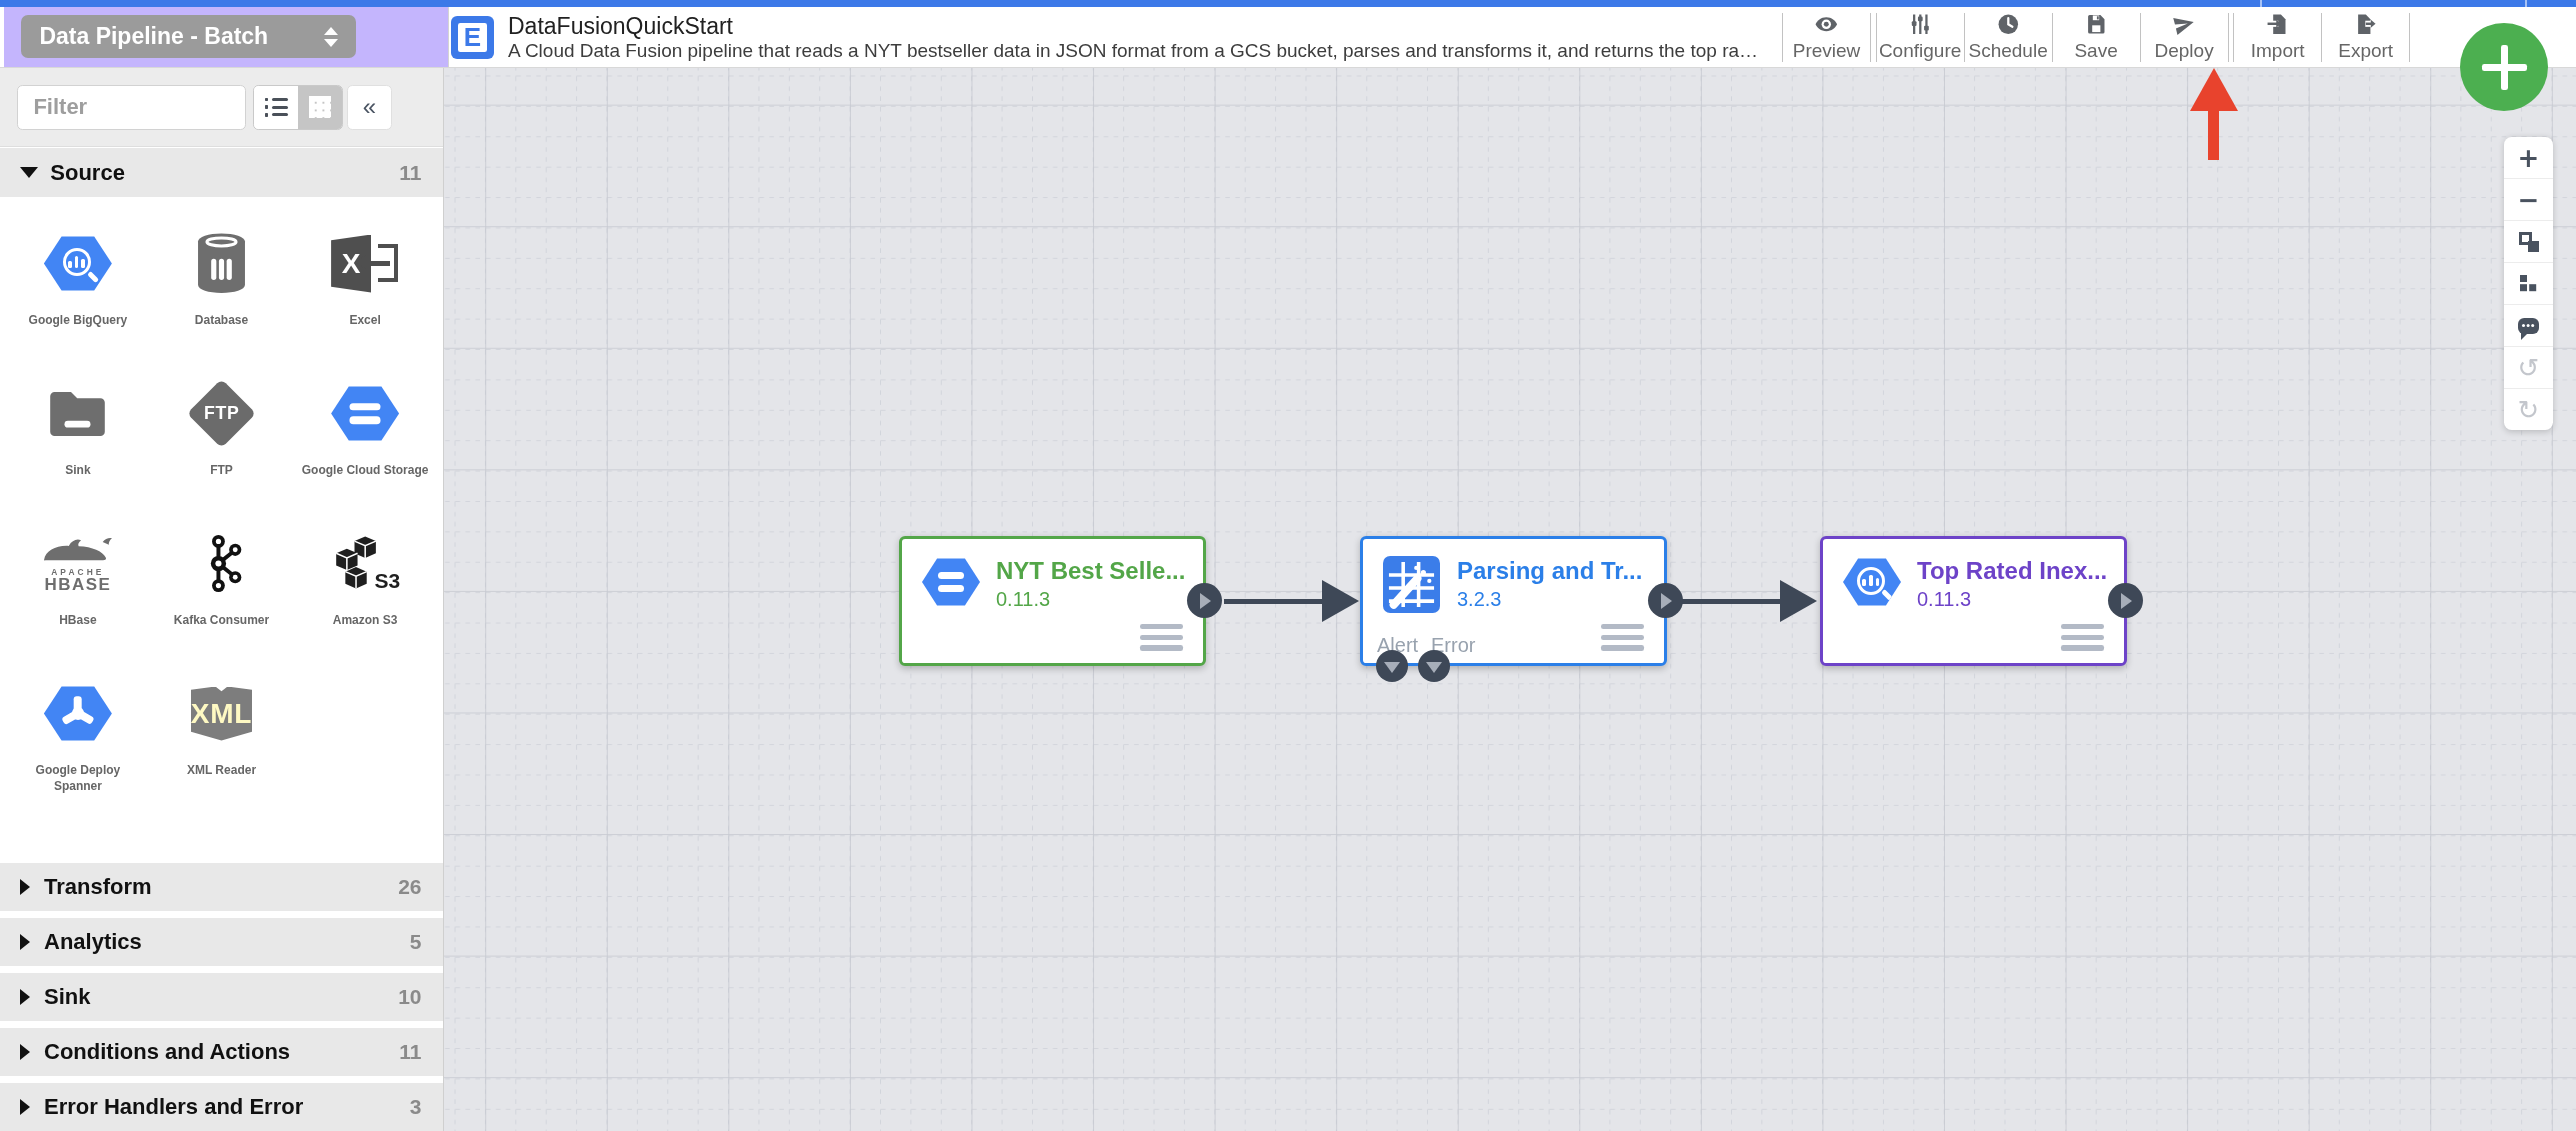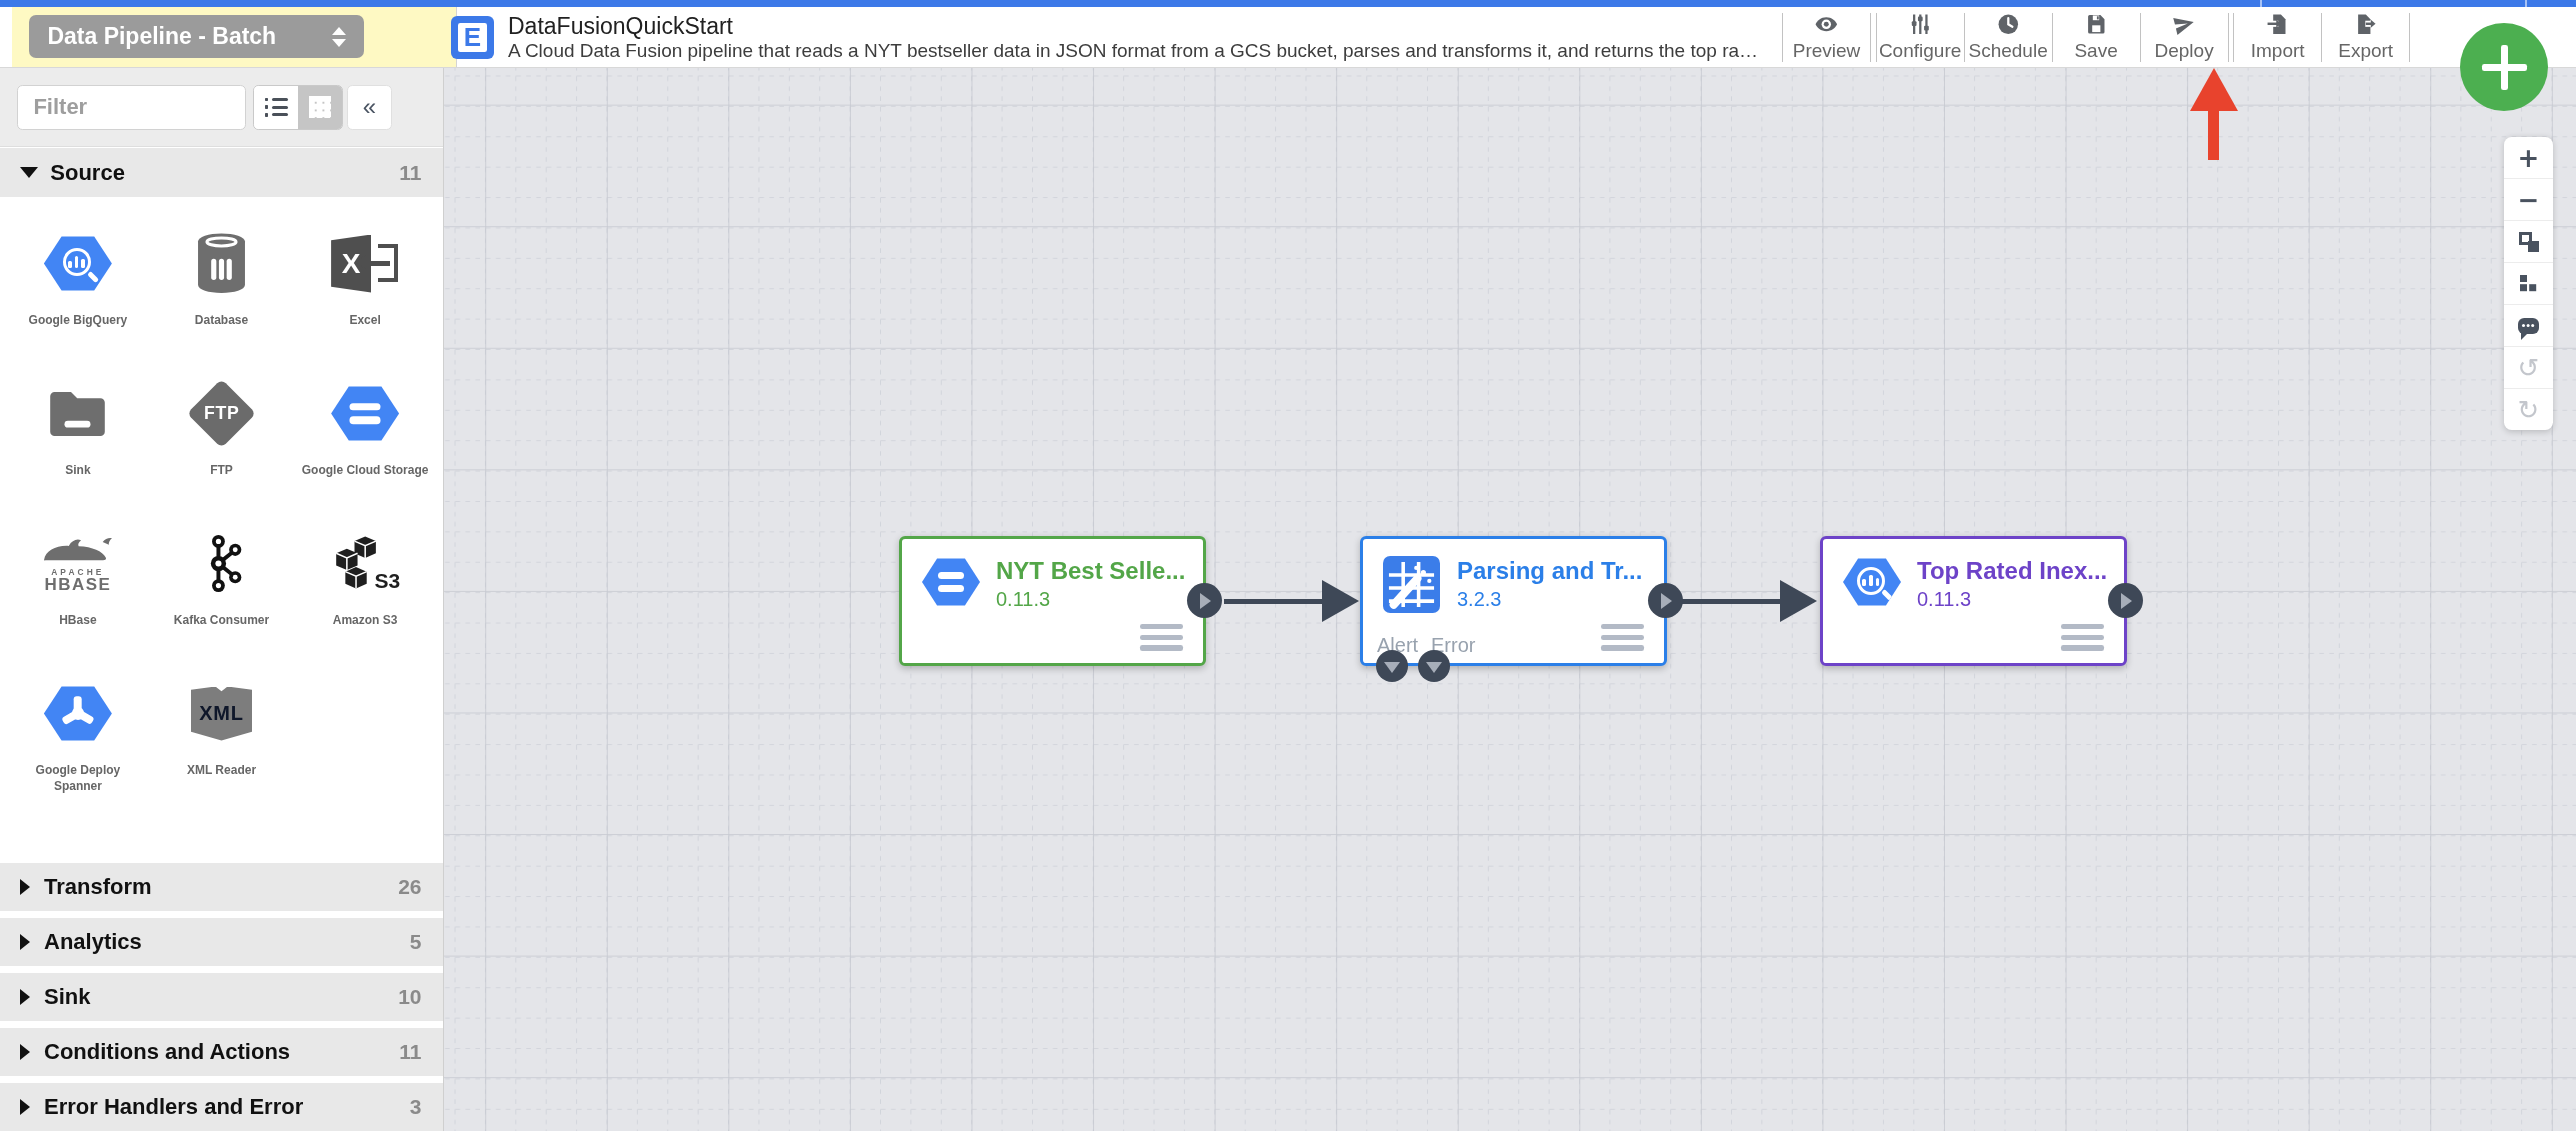--- a/index.html
+++ b/index.html
@@ -5,21 +5,21 @@
   html,body{margin:0;padding:0;background:#fff;}
   .screen{position:relative;width:2576px;height:1131px;overflow:hidden;
           font-family:"Liberation Sans","DejaVu Sans",sans-serif;background:#fff;}
   
   .topbar{position:absolute;left:0;top:0;width:2576px;height:7px;background:#3c79e8;z-index:30;}
   .topbar i{position:absolute;top:0;width:2.3px;height:7px;background:rgba(255,255,255,.55);}
   .topbar .s1{left:2260px;} .topbar .s2{left:2525px;}
   
   .header{position:absolute;left:0;top:7px;width:2576px;height:60px;background:#fff;
           border-bottom:1.5px solid #d8d8d8;z-index:20;}
-  .ptype-cell{position:absolute;left:12px;top:0;width:444px;height:60px;background:#fef9c3;border-right:1.5px solid #d4d4d4;}
+  .ptype-cell{position:absolute;left:4px;top:0;width:444px;height:60px;background:#c4b5fd;border-right:1.5px solid #d4d4d4;}
   .select{position:absolute;left:17px;top:8.4px;width:335px;height:43px;background:#9b9b9b;border-radius:7px;
           display:flex;align-items:center;justify-content:space-between;padding:0 18.4px;box-sizing:border-box;cursor:pointer;}
   .select span.lbl{color:#fff;font-size:23px;font-weight:bold;}
   .select-arrows{display:flex;flex-direction:column;gap:3.8px;}
   .select-arrows i{display:block;width:0;height:0;border-left:7.7px solid transparent;border-right:7.7px solid transparent;}
   .select-arrows .up{border-bottom:8.4px solid #fff;}
   .select-arrows .dn{border-top:8.4px solid #fff;}
   .title-block{position:absolute;left:451px;top:0;height:60px;display:flex;align-items:center;}
   .logo{width:43px;height:43px;background:#3c79e8;border-radius:6.1px;position:relative;flex:none;}
   .logo::before{content:"";position:absolute;left:7px;top:7px;right:7px;bottom:7px;background:#fff;border-radius:2.3px;}
@@ -86,21 +86,21 @@
             display:flex;align-items:flex-end;justify-content:center;gap:3.1px;padding-bottom:5.4px;box-sizing:border-box;}
   .bq-glass i{display:block;width:3.8px;background:#fff;border-radius:1.5px;}
   .bq-glass i:nth-child(1){height:7px;} .bq-glass i:nth-child(2){height:11.5px;} .bq-glass i:nth-child(3){height:8.4px;}
   .bq-handle{position:absolute;left:50%;top:50%;width:12.3px;height:4.6px;background:#fff;border-radius:2.3px;
              transform:translate(9.2px,10.7px) rotate(45deg);}
   .diamond{width:49px;height:49px;background:#6b6b6b;transform:rotate(45deg);border-radius:6.1px;display:flex;align-items:center;justify-content:center;}
   .diamond span{transform:rotate(-45deg);color:#fff;font-weight:bold;font-size:17.7px;letter-spacing:0.8px;}
   .book{position:relative;width:61px;height:54px;background:#7d7d7d;
         clip-path:polygon(0 6%,40% 0,50% 9%,60% 0,100% 6%,100% 84%,50% 100%,0 84%);
         display:flex;align-items:center;justify-content:center;}
-  .book span{color:#0f172a;font-weight:bold;font-size:20px;letter-spacing:0.8px;}
+  .book span{color:#fef9c3;font-weight:bold;font-size:28px;letter-spacing:0.8px;}
   .spanner-glyph{position:absolute;left:50%;top:50%;width:0;height:0;}
   .spanner-glyph i{position:absolute;left:-3.8px;top:-3.1px;width:7.7px;height:20px;background:#fff;border-radius:3.1px;transform-origin:50% 3.1px;}
   .spanner-glyph i:nth-child(1){transform:rotate(180deg);}
   .spanner-glyph i:nth-child(2){transform:rotate(60deg);}
   .spanner-glyph i:nth-child(3){transform:rotate(-60deg);}
   .spanner-glyph em{position:absolute;left:-6.1px;top:-6.1px;width:12.3px;height:12.3px;background:#fff;border-radius:50%;}
   .excel{position:relative;width:68px;height:58px;}
   .xl-page{position:absolute;left:0;top:0;width:40px;height:58px;background:#4f4f4f;
            clip-path:polygon(0 10%,100% 0,100% 100%,0 90%);display:flex;align-items:center;justify-content:center;}
   .xl-page span{color:#fff;font-weight:bold;font-size:28px;}

